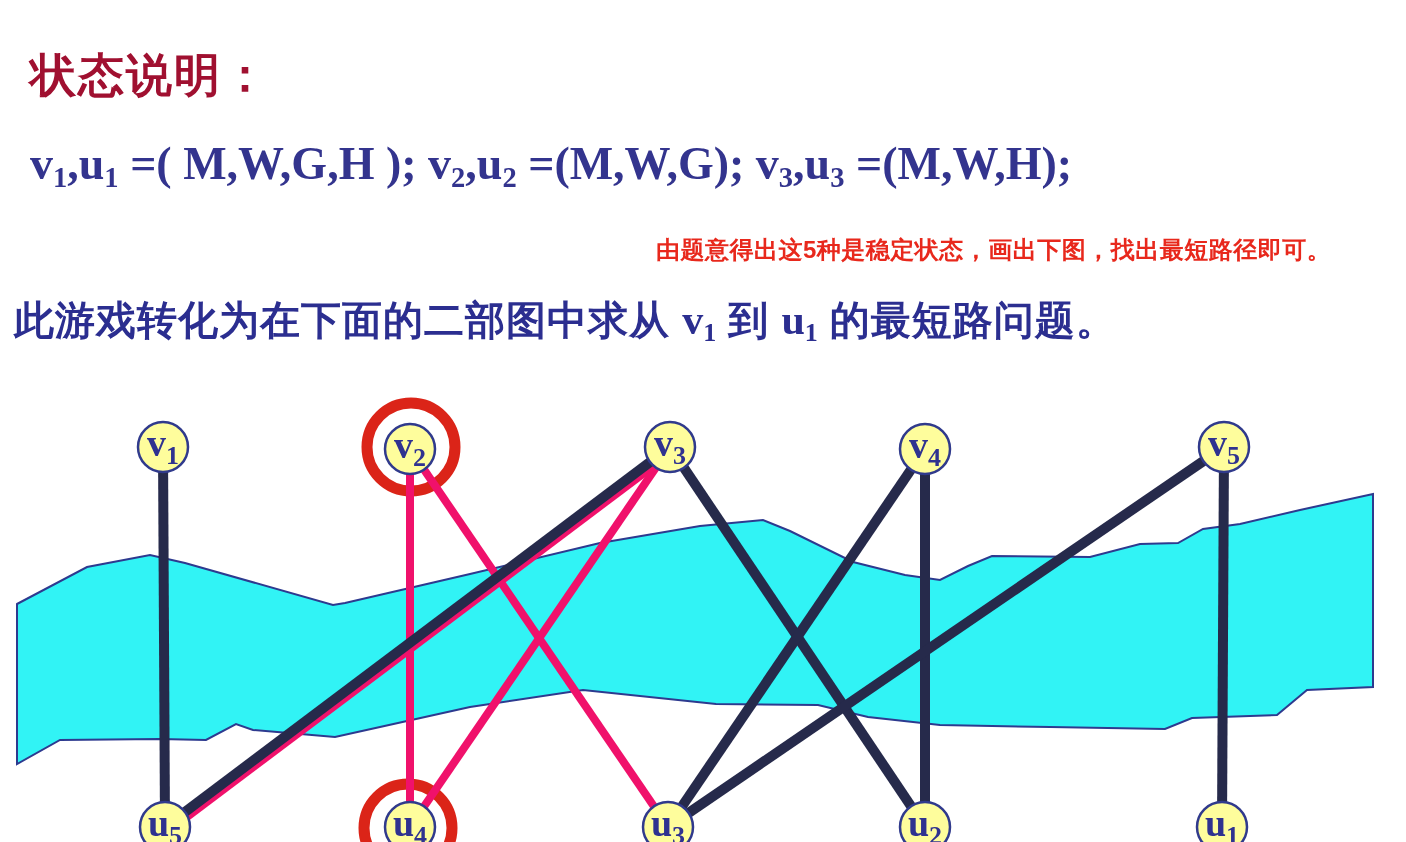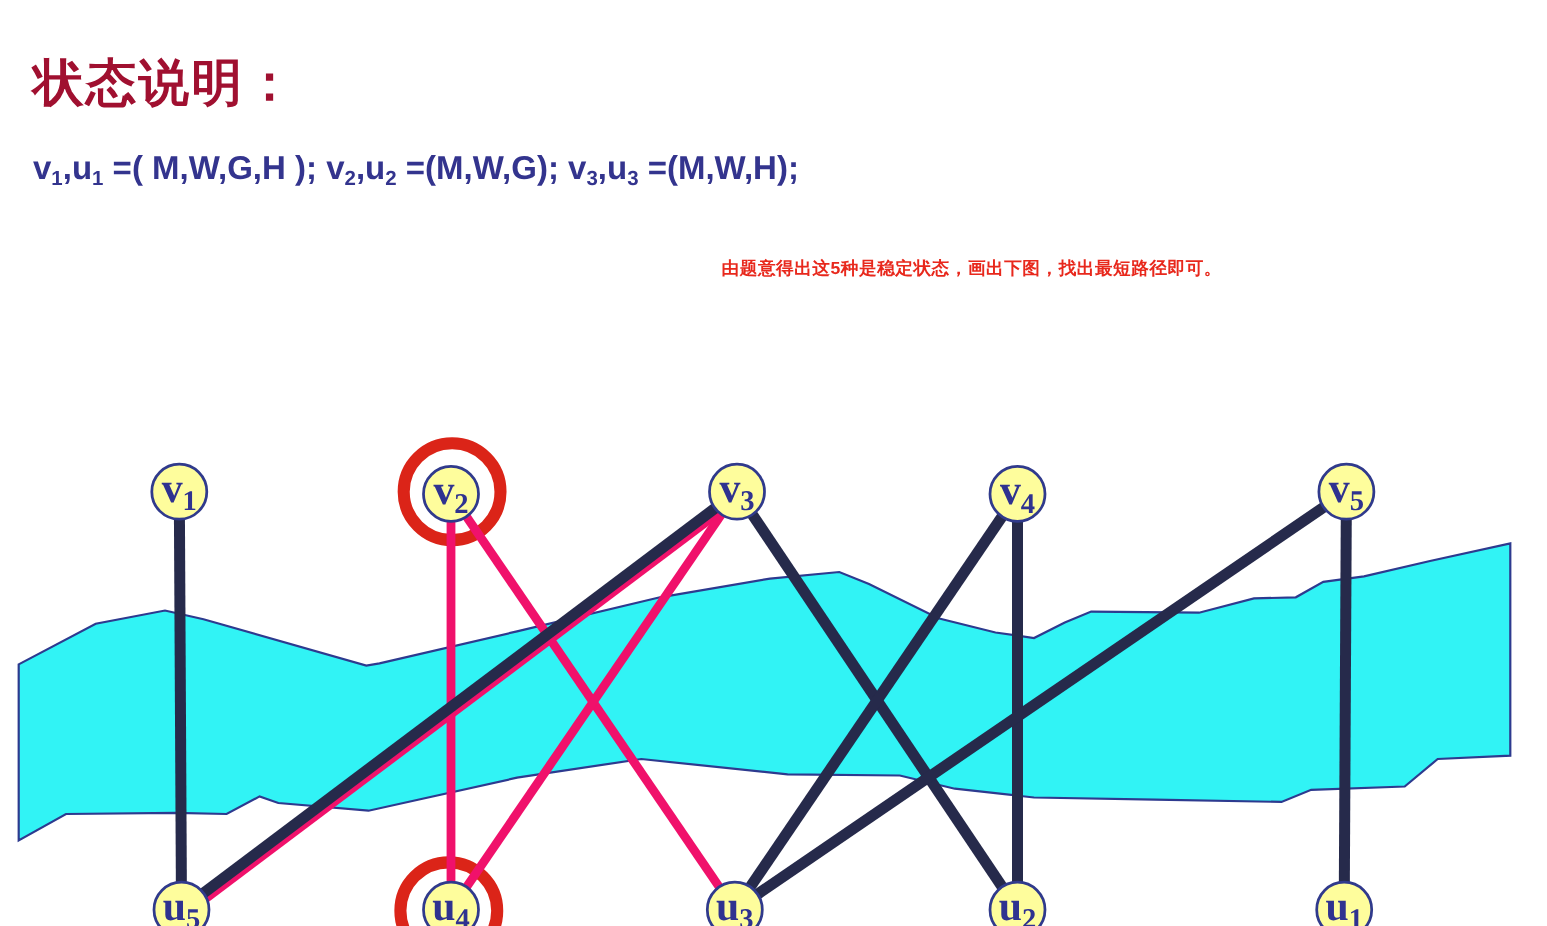--- a/index.html
+++ b/index.html
@@ -9,51 +9,52 @@
     background:#ffffff;
     overflow:hidden;
     font-family:"Liberation Sans",sans-serif;
     margin-top:37px;
   }
   .abs{position:absolute;white-space:nowrap;}
   .title{
     font-size:46px;font-weight:bold;letter-spacing:2px;
   }
   .formula{
-    font-family:Liberation Sans, sans-serif;
-    font-size:30px;font-weight:bold;
+    font-family:Liberation Serif, serif;
+    font-size:46px;font-weight:bold;
   }
   .formula .sub, .sentence .sub{
     font-size:0.62em;
     vertical-align:-0.28em;
   }
   .sentence{
     font-size:40px;font-weight:bold;letter-spacing:1px;
   }
   .sentence .serif{
     font-family:"Liberation Serif",serif;
     font-size:42px;letter-spacing:0;
   }
   .annotation{
-    font-size:16px;font-weight:bold;letter-spacing:0.5px;
+    font-size:24px;font-weight:bold;letter-spacing:0.5px;
   }
   svg{position:absolute;left:0;top:0;}
 </style>
 </head>
 <body>
 
 <div id="stage">
 
   <div class="abs title" style="left: 30px; top: 8px; color: rgb(160, 16, 48);">状态说明：</div>
 
   <div class="abs formula" style="left: 30px; top: 100px; color: rgb(51, 52, 142);"><span class="serif">v<span class="sub">1</span></span>,<span class="serif">u<span class="sub">1</span></span> =( M,W,G,H ); <span class="serif">v<span class="sub">2</span></span>,<span class="serif">u<span class="sub">2</span></span> =(M,W,G); <span class="serif">v<span class="sub">3</span></span>,<span class="serif">u<span class="sub">3</span></span> =(M,W,H);</div>
 
 
   <div class="abs annotation" style="left: 656px; top: 197px; color: rgb(232, 40, 28);">由题意得出这5种是稳定状态，画出下图，找出最短路径即可。</div>
 
+  <div class="abs sentence" style="left: 14px; top: 256px; color: rgb(43, 46, 144);">此游戏转化为在下面的二部图中求从 <span class="serif">v<span class="sub">1</span></span> 到 <span class="serif">u<span class="sub">1</span></span> 的最短路问题。</div>
 
   <svg width="1406" height="842" viewBox="0 0 1406 842">
       <path d="M 17,567 L 87,530 L 150,518 L 185,526 L 333,568 L 345,566 L 470,537 L 600,506 L 700,489 L 763,483 L 790,494 L 853,525 L 905,538 L 940,543 L 968,529 L 992,519 L 1090,520 L 1140,507 L 1178,506 L 1203,492 L 1240,487 L 1300,473 L 1373,457 L 1373,650 L 1307,653 L 1277,678 L 1192,681 L 1165,692 L 1050,690 L 940,688 L 868,680 L 818,668 L 716,667 L 583,653 L 470,670 L 380,690 L 335,700 L 253,693 L 236,687 L 206,703 L 160,702 L 60,703 L 17,727 Z" fill="#31F3F5" stroke="#2D3A8F" stroke-width="2"></path>
       <circle cx="411" cy="410" r="44" fill="none" stroke="#DB2418" stroke-width="11"></circle>
       <circle cx="408" cy="791" r="44" fill="none" stroke="#DB2418" stroke-width="11"></circle>
       <line x1="672" y1="415" x2="167" y2="795" stroke="#F0116B" stroke-width="8"></line>
       <line x1="410" y1="412" x2="410" y2="790" stroke="#F0116B" stroke-width="8"></line>
       <line x1="410" y1="412" x2="668" y2="790" stroke="#F0116B" stroke-width="8"></line>
       <line x1="410" y1="790" x2="670" y2="410" stroke="#F0116B" stroke-width="8"></line>
       <line x1="163" y1="410" x2="165" y2="790" stroke="#262A4B" stroke-width="10"></line>

